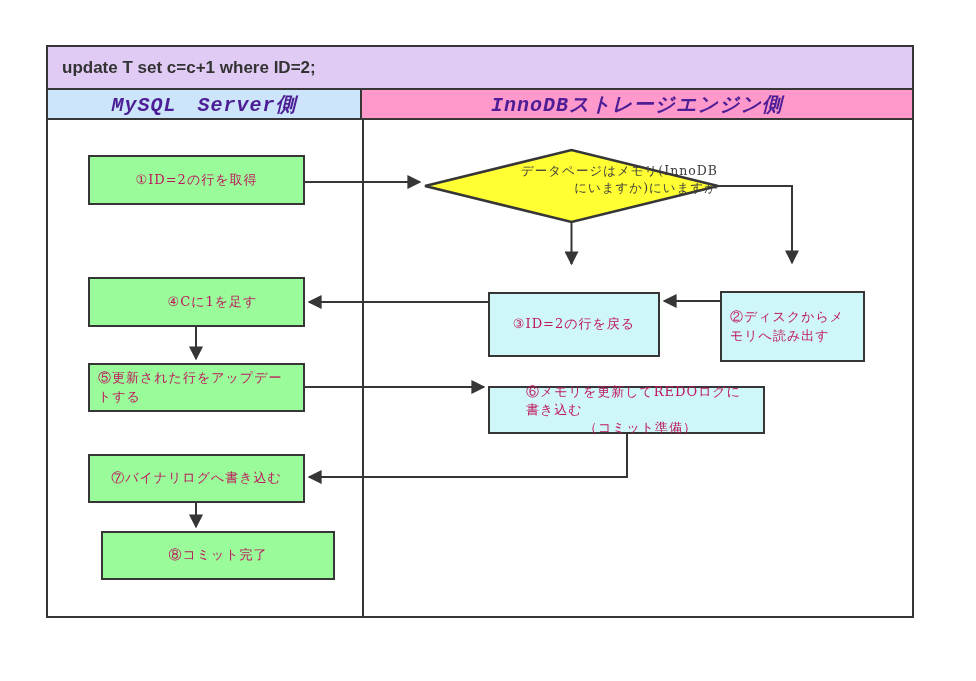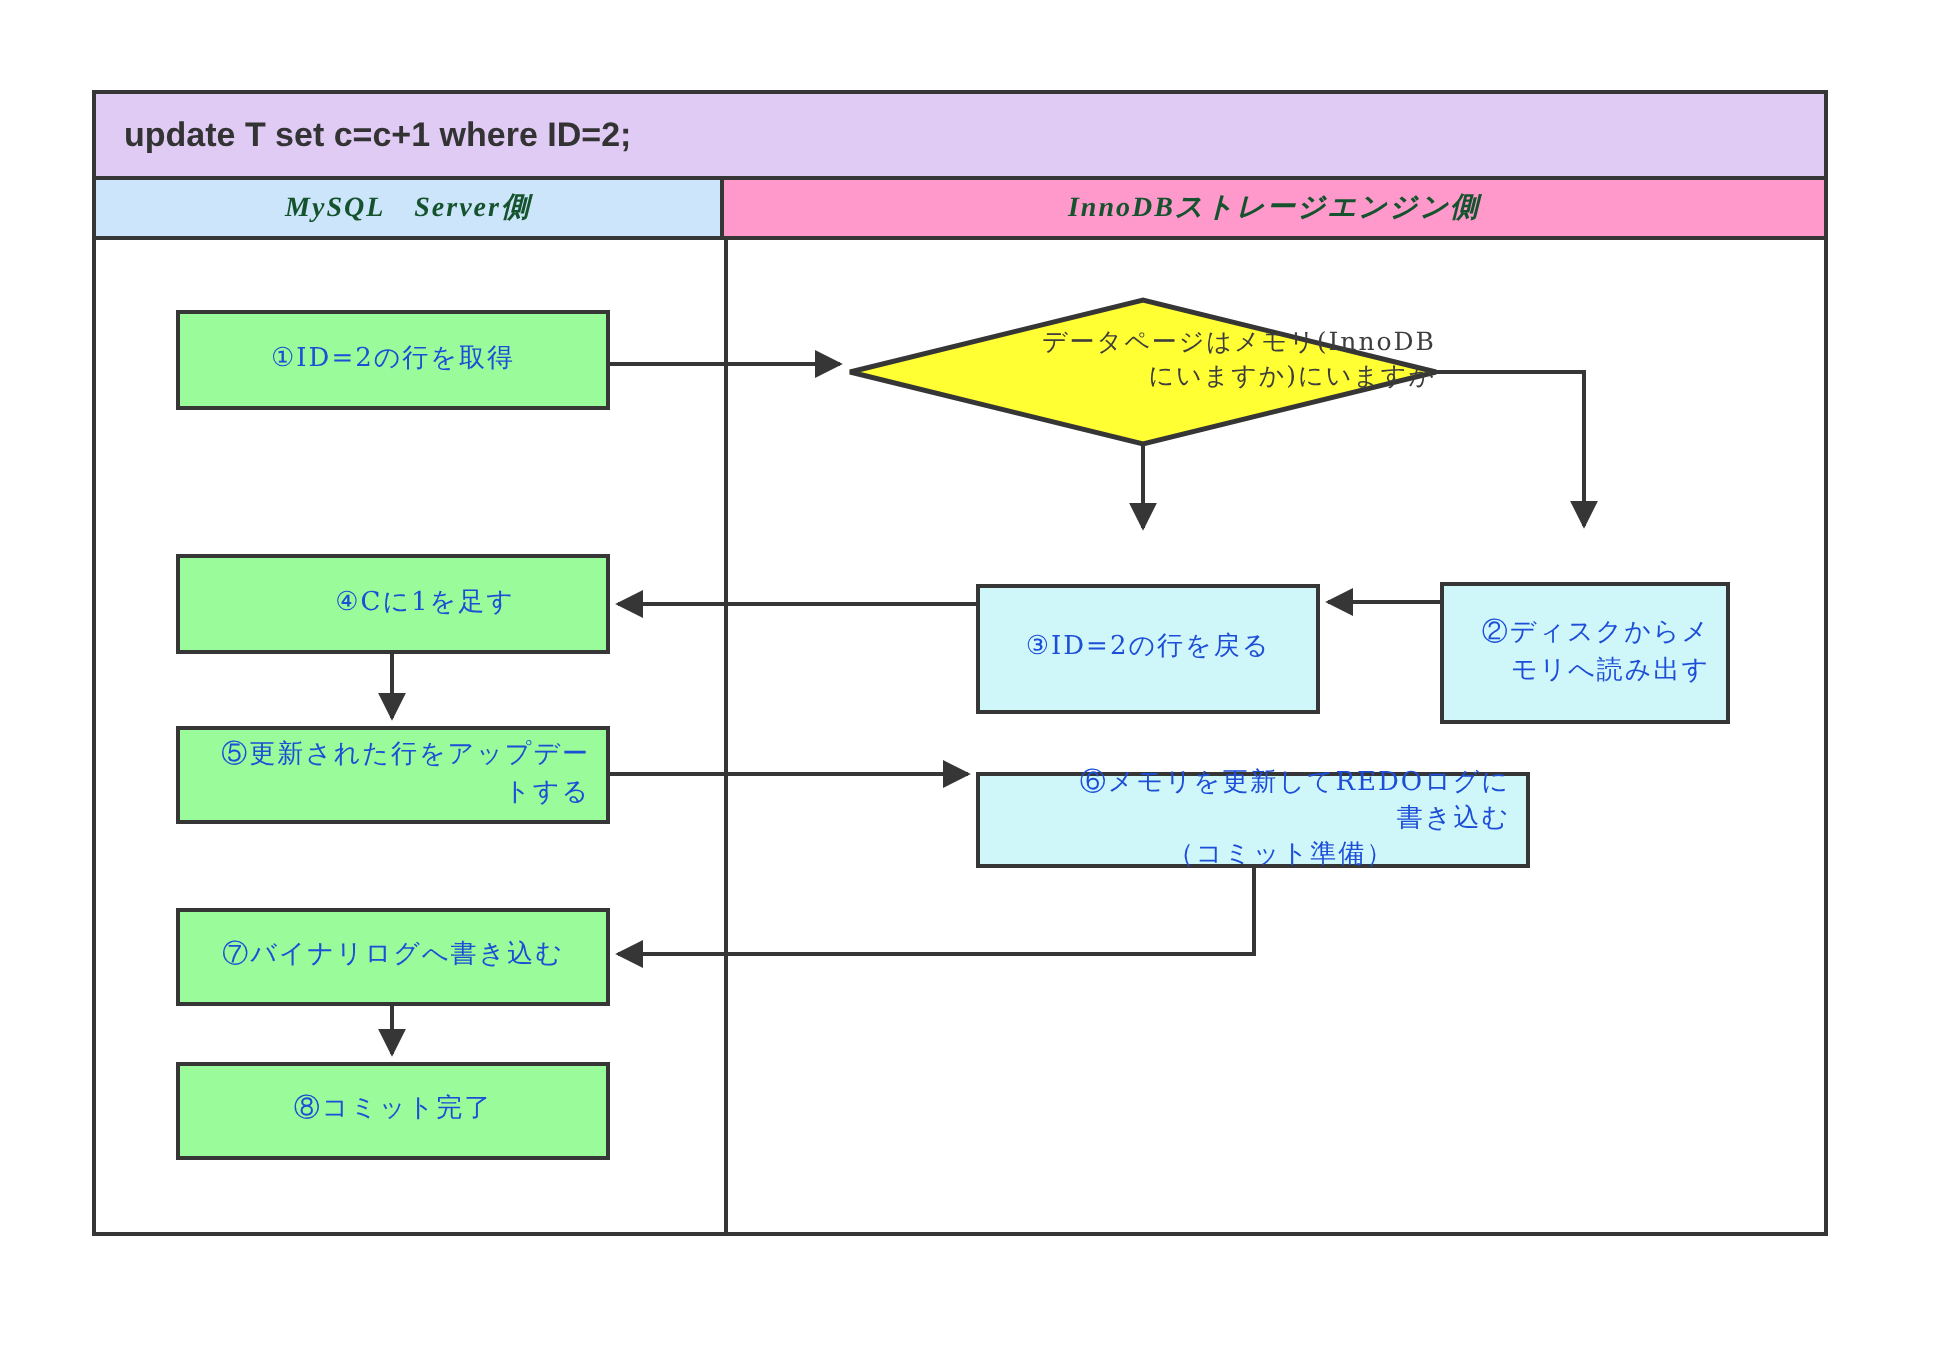--- a/index.html
+++ b/index.html
@@ -10,34 +10,34 @@
   .frame { position:absolute; left:46px; top:45px; width:868px; height:573px;
            border:2px solid #363636; display:flex; flex-direction:column; background:#ffffff; }
 
   .title-row { height:43px; background:#E0CBF5; border-bottom:2px solid #363636;
                display:flex; align-items:center; padding-left:14px; }
   .title-row span { font-family:"Liberation Sans", sans-serif; font-weight:bold;
                     font-size:17px; color:#333333; }
 
   .header-row { height:30px; display:flex; border-bottom:2px solid #363636; }
   .header-cell { display:flex; align-items:center; justify-content:center;
-                 font-family:Liberation Serif, serif; font-style:italic;
-                 font-weight:bold; font-size:14px; color:#14532d; letter-spacing:1px; }
+                 font-family:Liberation Mono, monospace; font-style:italic;
+                 font-weight:bold; font-size:20px; color:#4c1d95; letter-spacing:1px; }
   .header-left  { width:314px; background:#CCE5FA; border-right:2px solid #363636; }
   .header-right { flex:1; background:#FF99CC; }
 
   .body { flex:1; position:relative; background:#ffffff; }
   .divider { position:absolute; left:314px; top:0; bottom:0; width:2px;
              background:#363636; z-index:1; }
 
   svg.overlay { position:absolute; left:0; top:0; z-index:2; }
 
   .node { position:absolute; z-index:3; border:2px solid #363636;
           display:flex; flex-direction:column; align-items:center; justify-content:center;
-          text-align:right; font-size:13px; color:#1d4ed8; letter-spacing:1px;
+          text-align:left; font-size:13px; color:#be185d; letter-spacing:1px;
           line-height:1.4; padding:2px 8px; }
   .green { background:#99FB99; }
   .cyan  { background:#CFF7F9;margin-top:24px; }
 
   .decision-label { position:absolute; z-index:3; left:377px; top:42px; width:293px;
                     text-align:right; font-size:12.5px; color:#3d3d3d;
                     letter-spacing:1px; line-height:17px; }
 </style>
 </head>
 <body>
@@ -95,21 +95,21 @@
       </div>
       <div class="node green" style="left:40px; top:157px; width:217px; height:50px;padding-left:40px;">
         <span>④Cに1を足す</span>
       </div>
       <div class="node green" style="left:40px; top:243px; width:217px; height:49px;">
         <span>⑤更新された行をアップデートする</span>
       </div>
       <div class="node green" style="left:40px; top:334px; width:217px; height:49px;">
         <span>⑦バイナリログへ書き込む</span>
       </div>
-      <div class="node green" style="left:40px; top:411px; width:217px; height:49px;">
+      <div class="node green" style="left:53px; top:411px; width:234px; height:49px;">
         <span>⑧コミット完了</span>
       </div>
 
       <div class="node cyan" style="left:440px; top:148px; width:172px; height:65px;">
         <span>③ID=2の行を戻る</span>
       </div>
       <div class="node cyan" style="left:672px; top:147px; width:145px; height:71px;">
         <span>②ディスクからメモリへ読み出す</span>
       </div>
       <div class="node cyan" style="left:440px; top:242px; width:277px; height:48px;padding-left:36px;">

